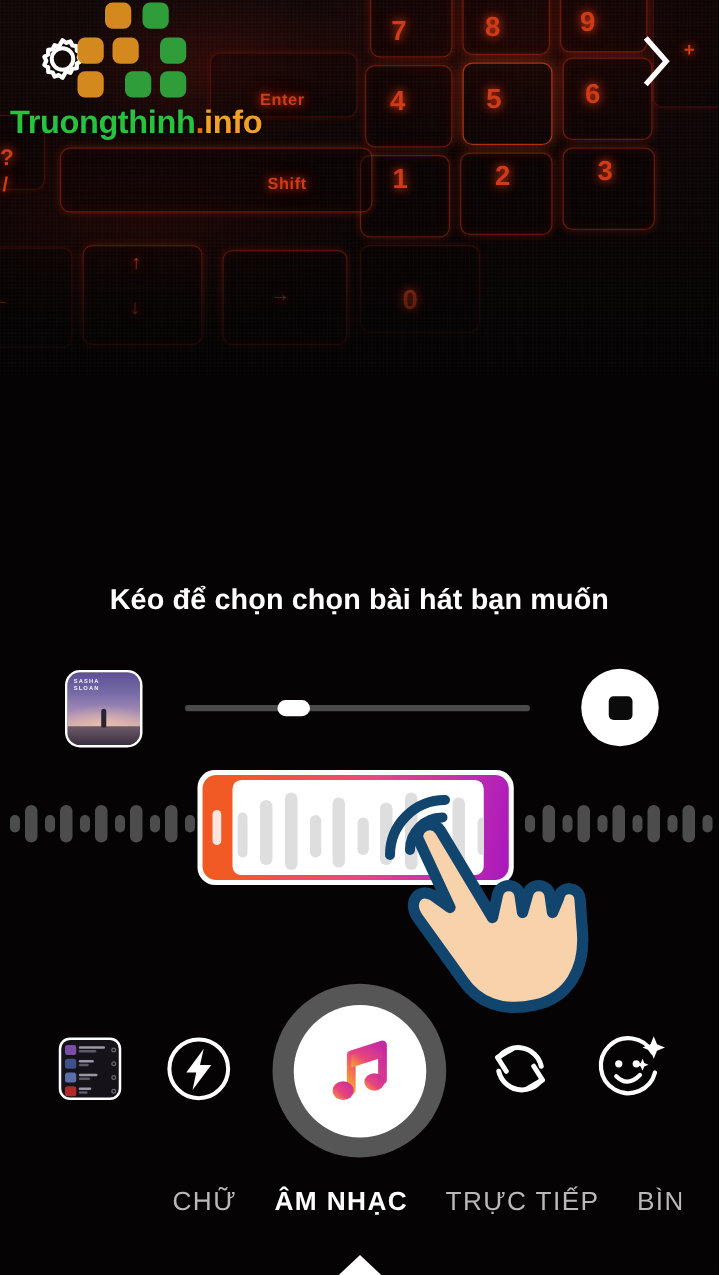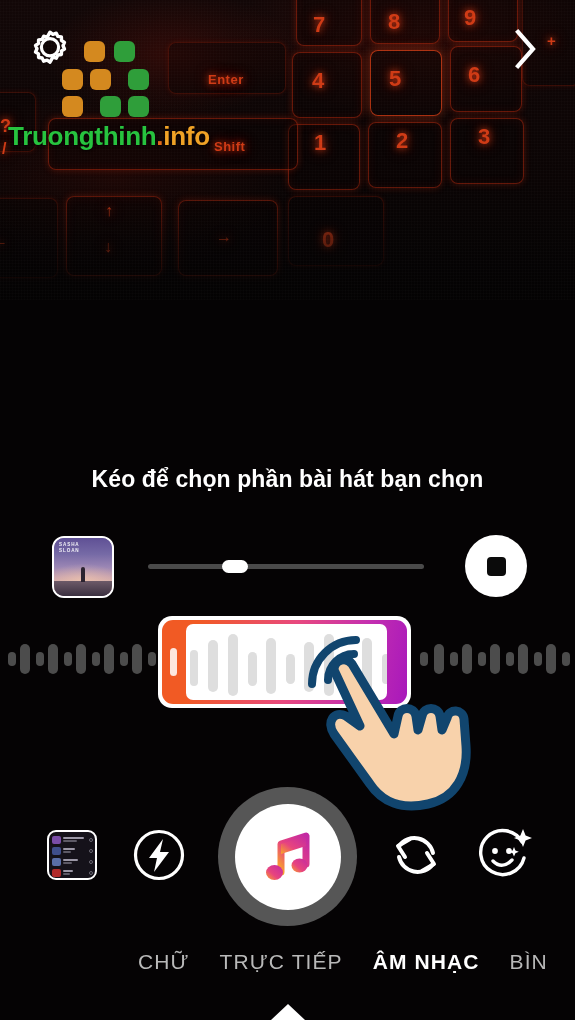--- a/index.html
+++ b/index.html
@@ -67,21 +67,20 @@
   }
   .chev-btn {
     position:absolute; right:26px; top:22px; width:46px; height:54px;
     display:flex; align-items:center; justify-content:center;
   }
 
   
   .watermark {
     position:absolute; left:0; top:0; width:230px; height:120px;
     pointer-events:none;
-    margin-top:39px;
   }
   .wm-grid {
     position:absolute; left:62px; top:2px;
     width:88px; height:78px;
   }
   .wm-sq { position:absolute; width:21px; height:21px; border-radius:6px; }
   .wm-text {
     position:absolute; left:8px; top:82px;
     font-size:26px; font-weight:700;
     font-family:"Liberation Sans", sans-serif;
@@ -362,21 +361,21 @@
       <span class="wm-sq" style="left:0;    top:28px; background:#d4891f;"></span>
       <span class="wm-sq" style="left:28px; top:28px; background:#d4891f;"></span>
       <span class="wm-sq" style="left:66px; top:28px; background:#2f9e3a;"></span>
       <span class="wm-sq" style="left:0;    top:55px; background:#d4891f;"></span>
       <span class="wm-sq" style="left:38px; top:55px; background:#2f9e3a;"></span>
       <span class="wm-sq" style="left:66px; top:55px; background:#2f9e3a;"></span>
     </div>
     <div class="wm-text"><span class="wm-t1">Truongthinh</span><span class="wm-dot">.</span><span class="wm-t2">info</span></div>
   </div>
 
-  <div class="subtitle">Kéo để chọn phần bài hát bạn chọn</div>
+  <div class="subtitle">Kéo để chọn chọn bài hát bạn muốn</div>
 
   <div class="player-row">
     <div class="album">
       <div class="album-sky"></div>
       <div class="album-ground"></div>
       <div class="album-fig"></div>
       <div class="album-txt">
         <div>SASHA</div>
         <div>SLOAN</div>
       </div>
@@ -537,20 +536,20 @@
       <circle cx="21" cy="26" r="2.9" fill="#ffffff"></circle>
       <circle cx="35" cy="26" r="2.9" fill="#ffffff"></circle>
       <path d="M19 36 Q28 45 38 35" fill="none" stroke="#ffffff" stroke-width="3.4" stroke-linecap="round"></path>
       <path d="M49 4 l2.6 6.4 6.4 2.6 -6.4 2.6 -2.6 6.4 -2.6-6.4 -6.4-2.6 6.4-2.6 z" fill="#ffffff"></path>
       <path d="M40 22 l1.4 3.4 3.4 1.4 -3.4 1.4 -1.4 3.4 -1.4-3.4 -3.4-1.4 3.4-1.4 z" fill="#ffffff"></path>
     </svg>
   </div>
 
   <div class="tabs">
     <span class="tab">CHỮ</span>
+    <span class="tab active">ÂM NHẠC</span>
     <span class="tab">TRỰC TIẾP</span>
-    <span class="tab active">ÂM NHẠC</span>
     <span class="tab clipped">BÌN</span>
   </div>
 
   <div class="home-caret"></div>
 
 </div>
 
 </body></html>

